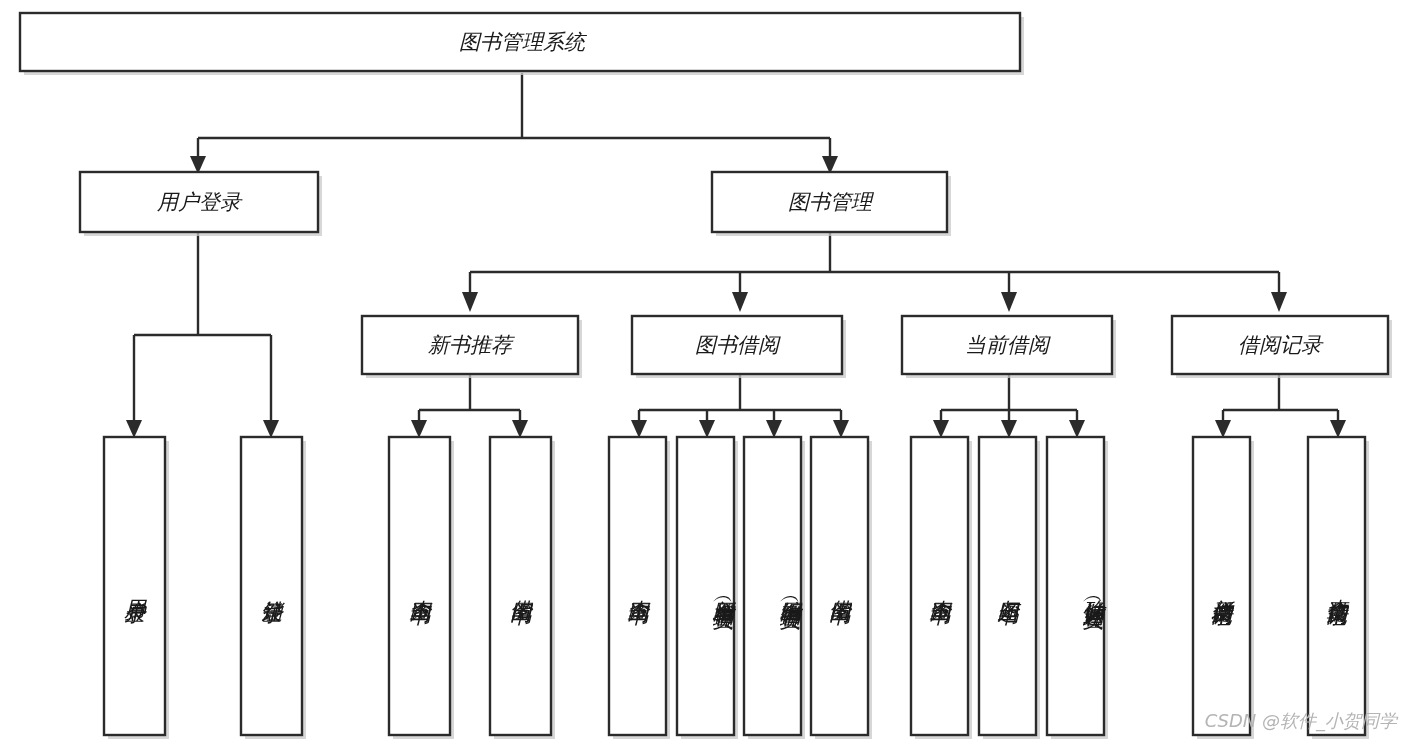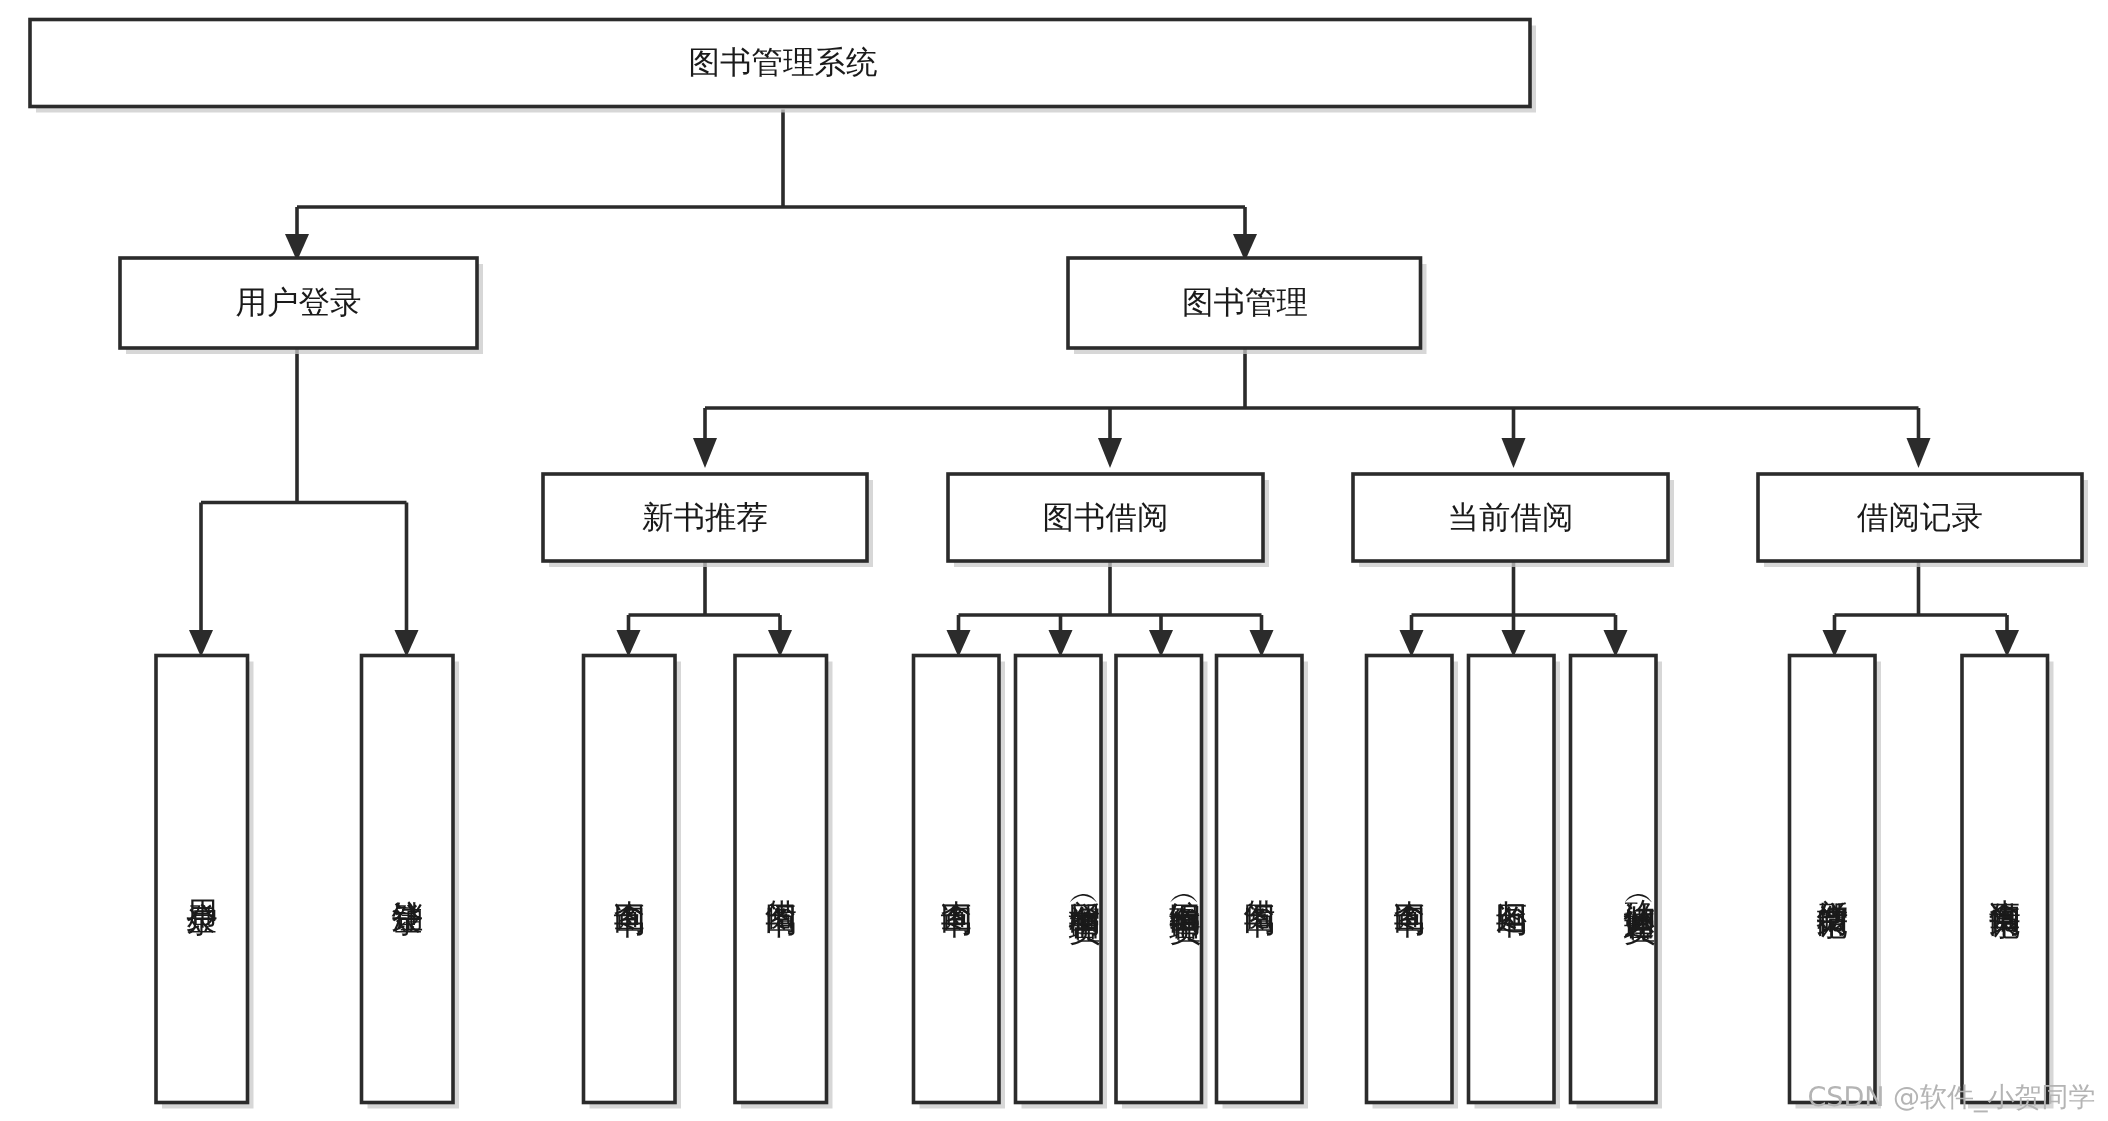--- a/index.html
+++ b/index.html
@@ -7,20 +7,21 @@
     padding: 0;
     background: #ffffff;
   }
   #canvas {
     position: relative;
     width: 1405px;
     height: 747px;
     background: #ffffff;
     overflow: hidden;
     font-family: "DejaVu Sans", "Liberation Sans", sans-serif;
+    font-style: italic;
   }
   svg.diagram {
     position: absolute;
     left: 0;
     top: 0;
     width: 1405px;
     height: 747px;
   }
   .node-box {
     fill: #ffffff;
@@ -58,21 +59,21 @@
     line-height: 1.06;
     color: #1a1a1a;
     letter-spacing: 1.5px;
     white-space: nowrap;
     pointer-events: none;
     text-align: center;
   }
   .watermark {
     position: absolute;
     right: 8px;
-    bottom: 4px;
+    bottom: 14px;
     font-family: "DejaVu Sans", "Liberation Sans", sans-serif;
     font-size: 18px;
     color: #b4b4b4;
     white-space: nowrap;
     margin-top: 32px;
   }
 </style>
 </head>
 <body>
 

